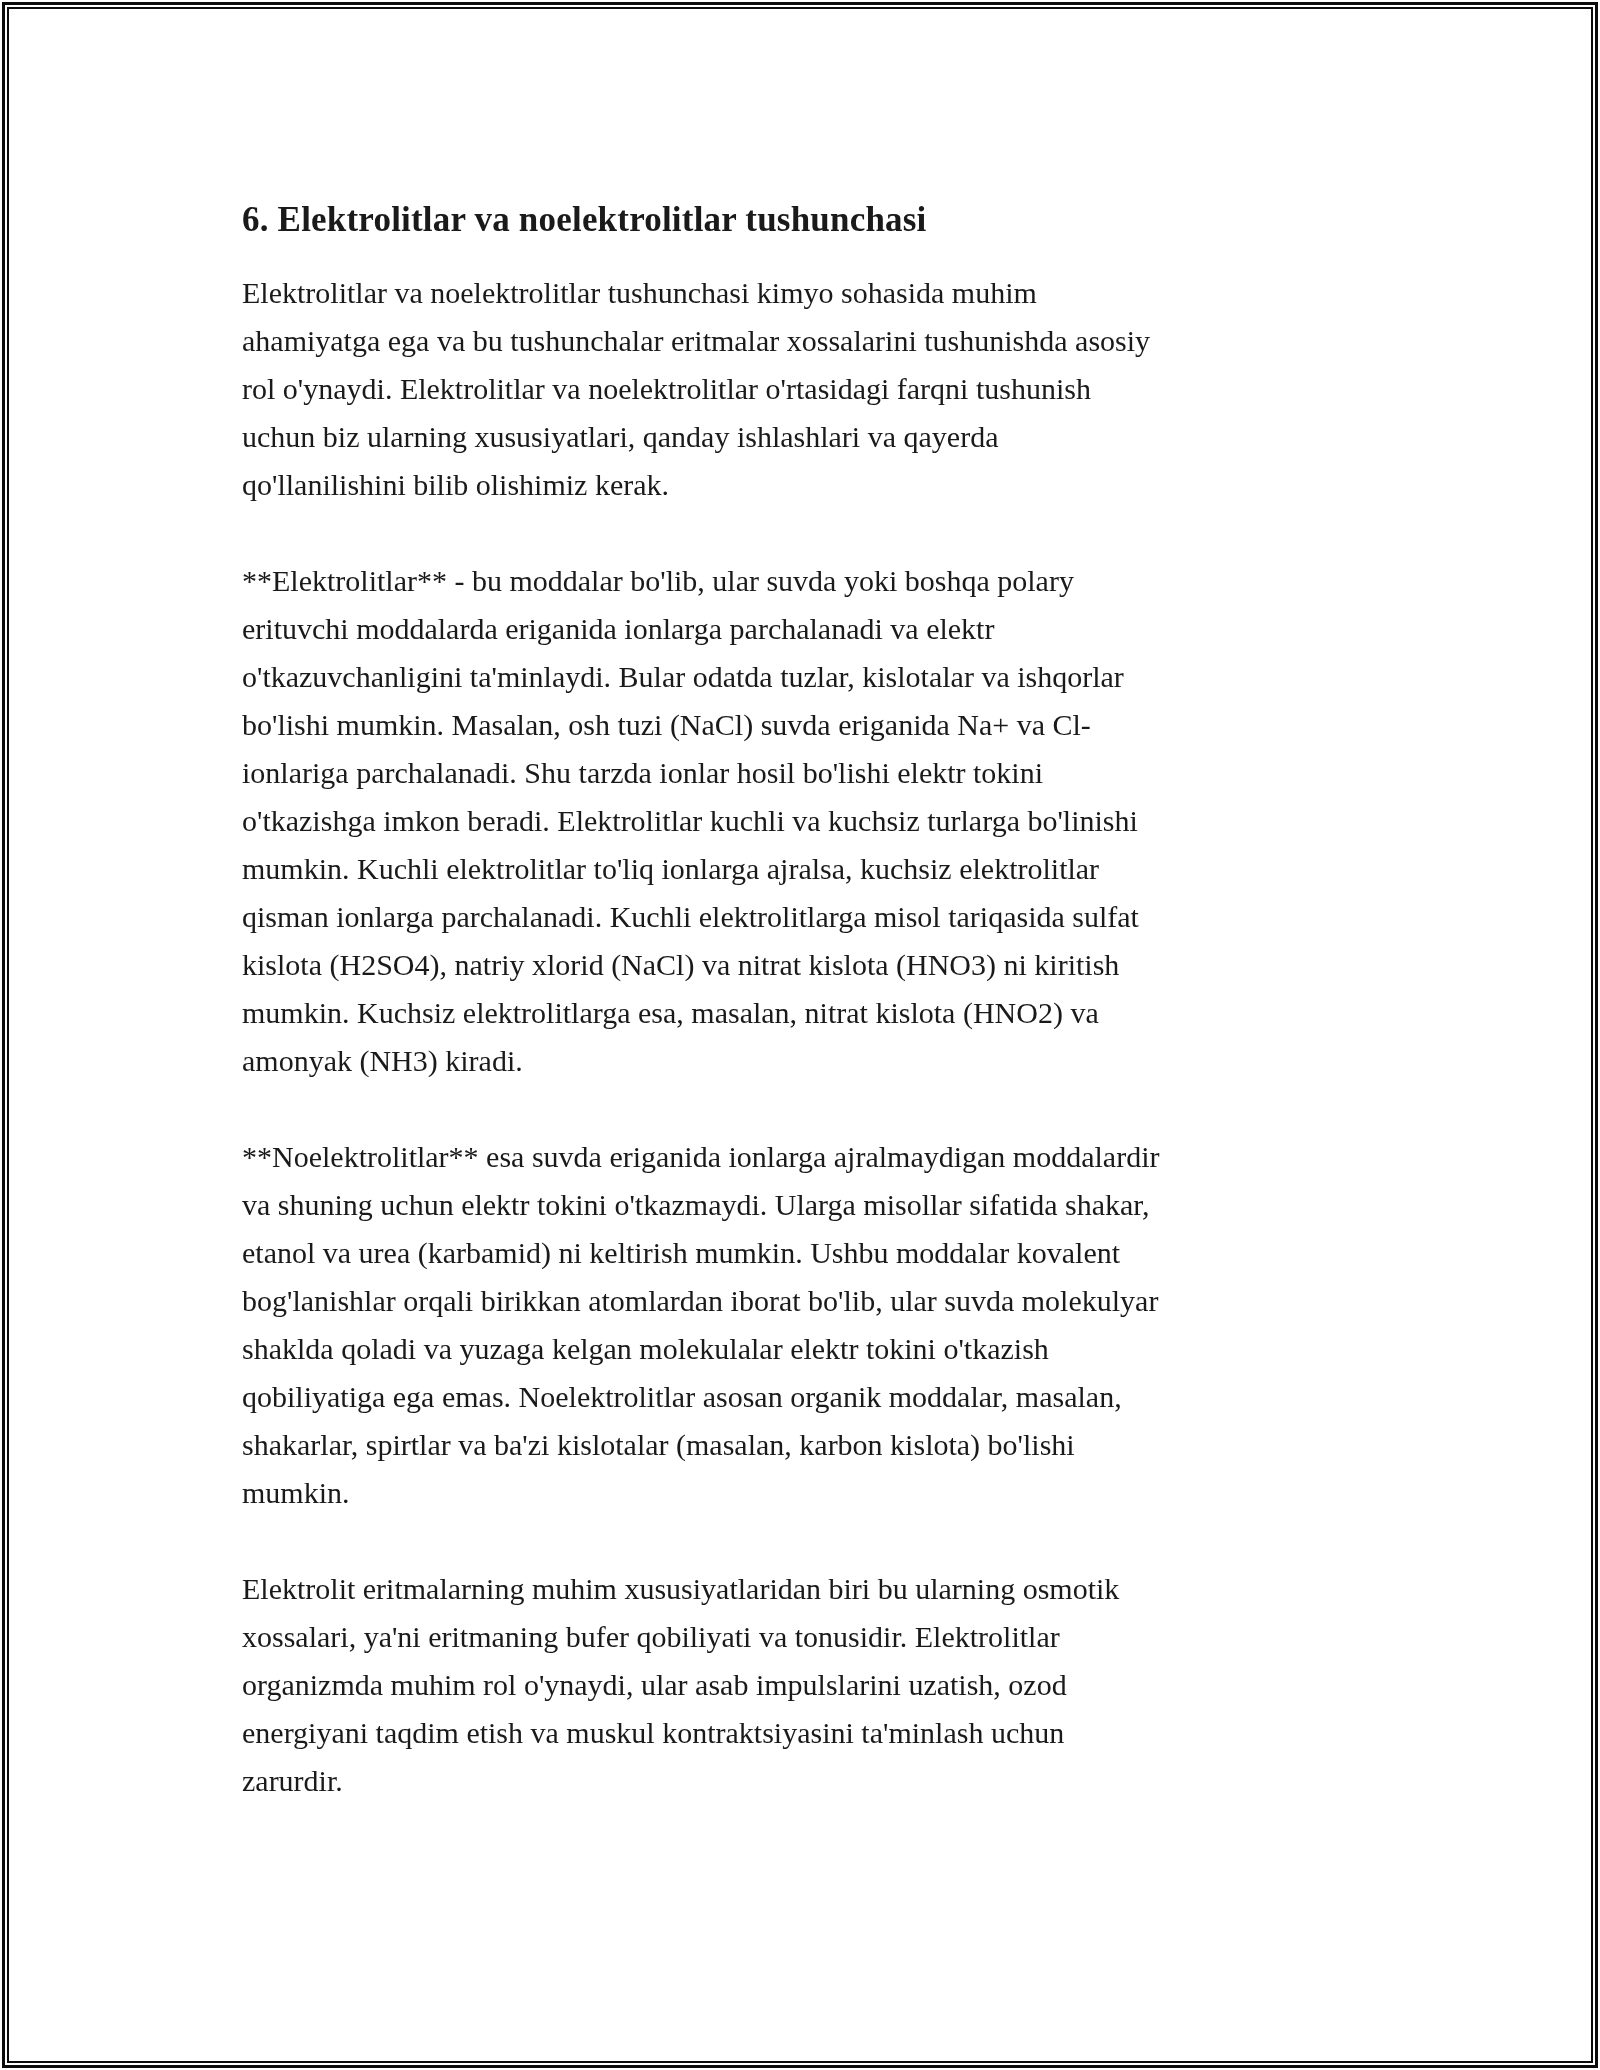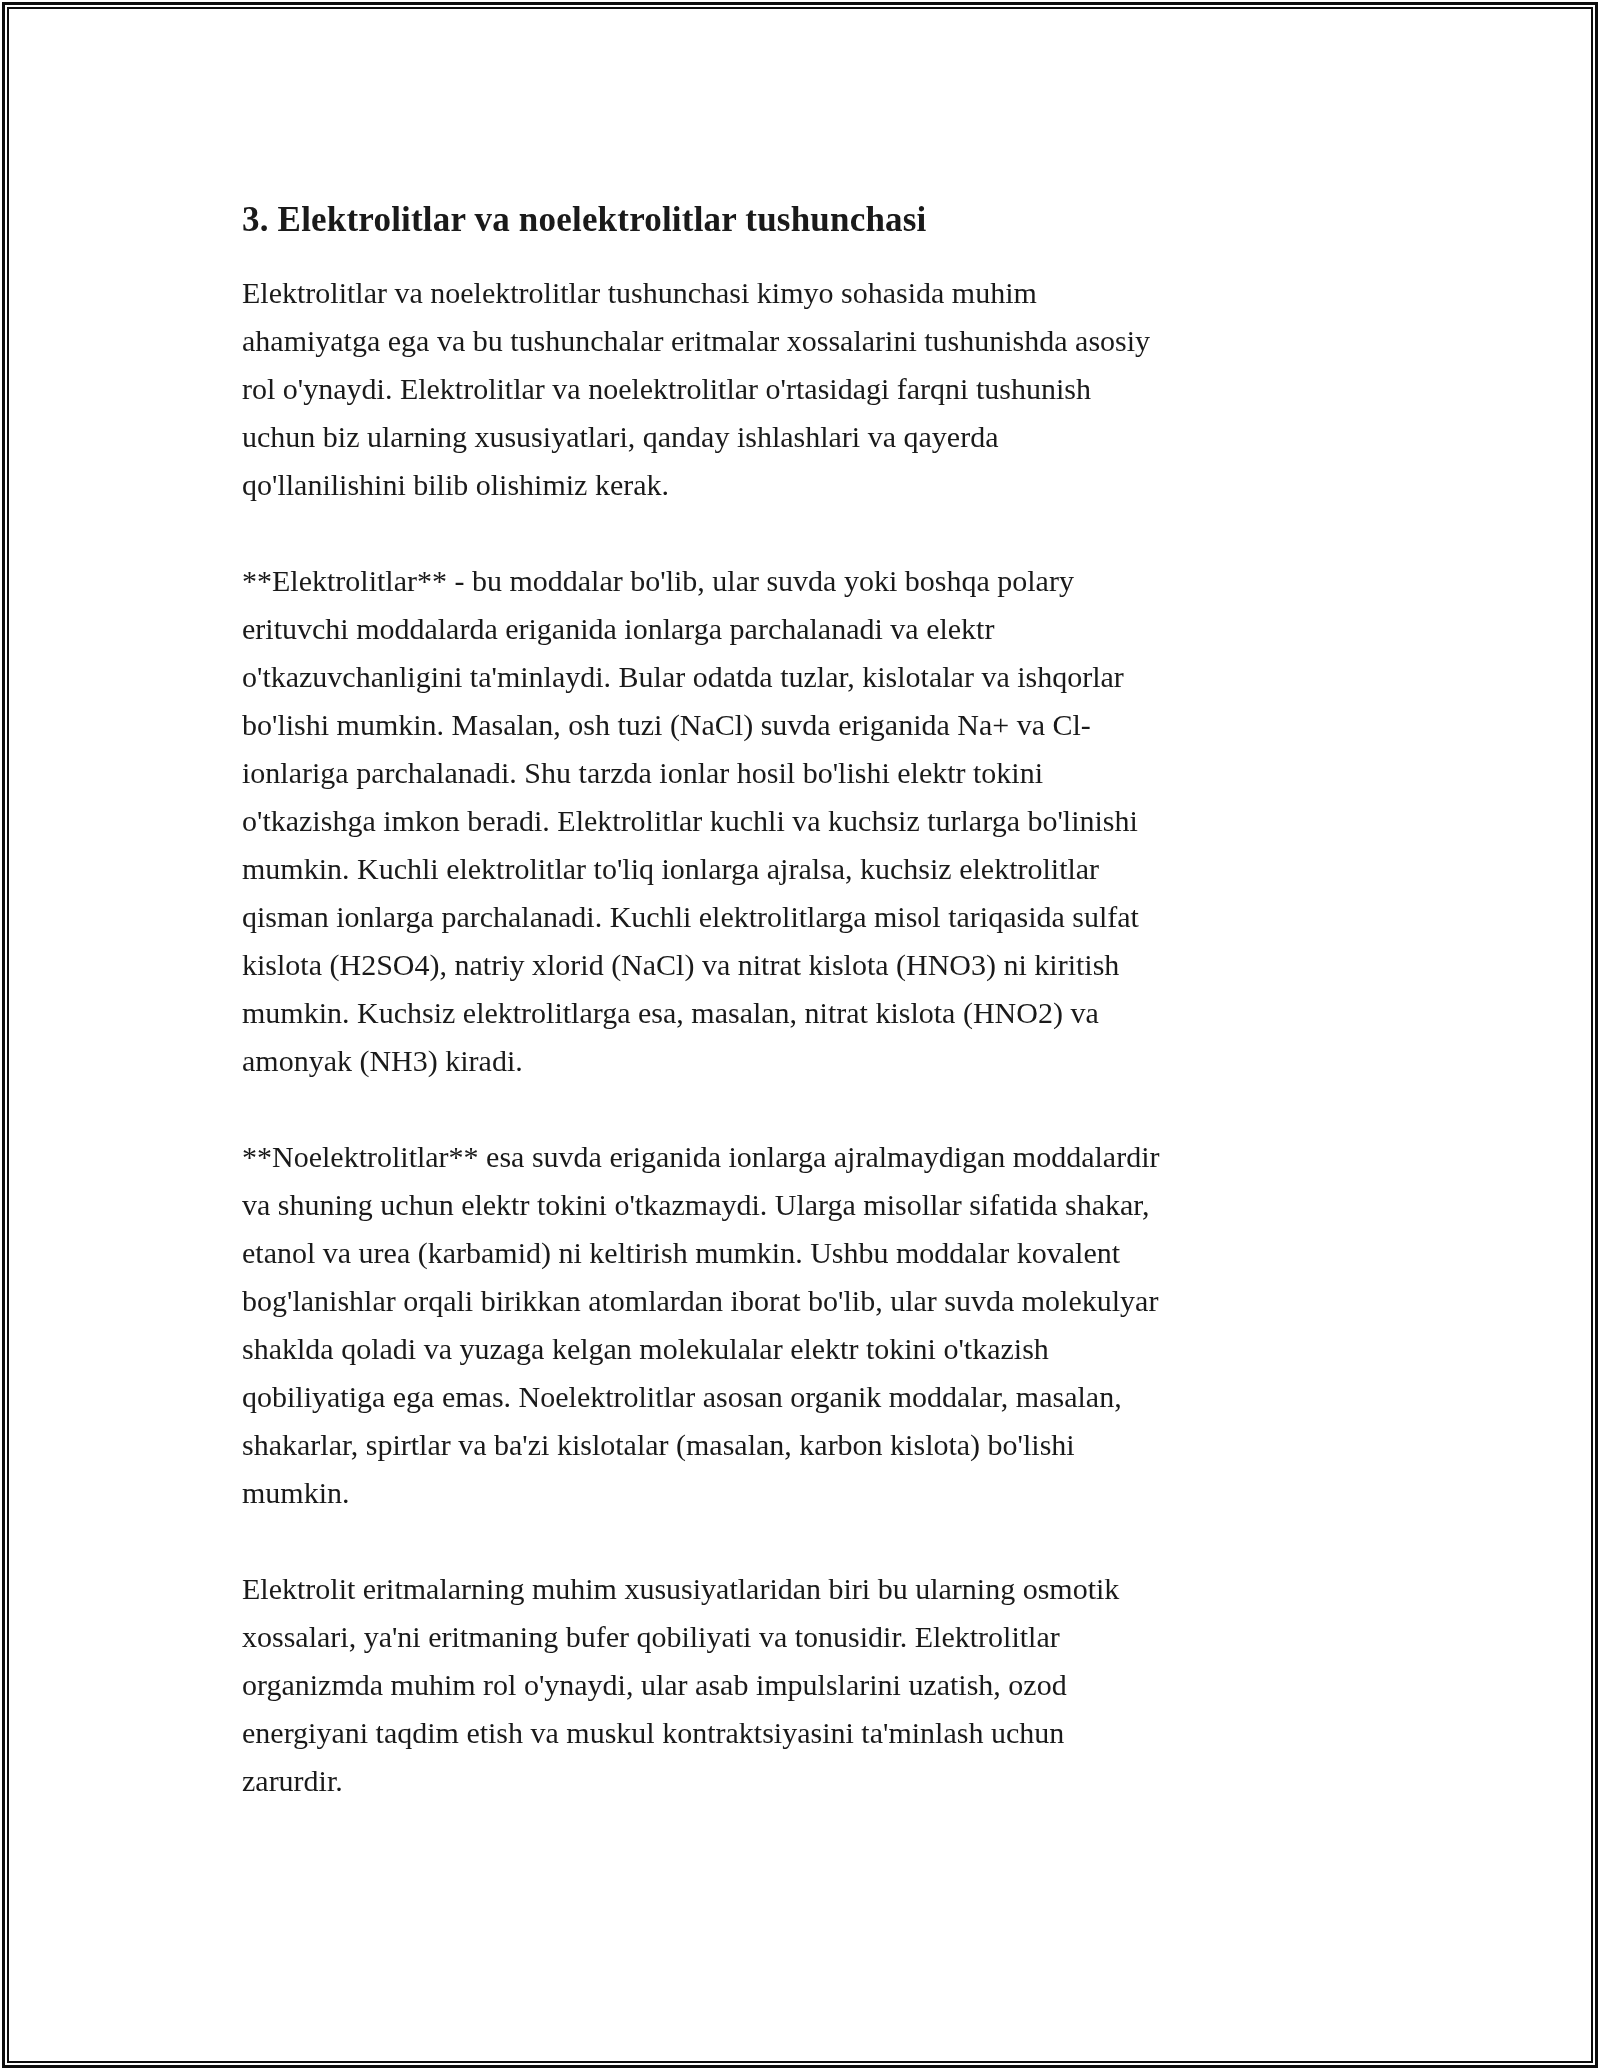--- a/index.html
+++ b/index.html
@@ -52,21 +52,21 @@
     white-space: pre-line;
   }
 </style>
 </head>
 <body>
 
 <div class="page">
   <div class="frame-outer">
     <div class="frame-inner">
       <div class="content">
-        <h1 class="doc-title">3. Elektrolitlar va noelektrolitlar tushunchasi</h1>
+        <h1 class="doc-title">6. Elektrolitlar va noelektrolitlar tushunchasi</h1>
         <p class="doc-paragraph">Elektrolitlar va noelektrolitlar tushunchasi kimyo sohasida muhim
 ahamiyatga ega va bu tushunchalar eritmalar xossalarini tushunishda asosiy
 rol o'ynaydi. Elektrolitlar va noelektrolitlar o'rtasidagi farqni tushunish
 uchun biz ularning xususiyatlari, qanday ishlashlari va qayerda
 qo'llanilishini bilib olishimiz kerak.</p>
         <p class="doc-paragraph">**Elektrolitlar** - bu moddalar bo'lib, ular suvda yoki boshqa polary
 erituvchi moddalarda eriganida ionlarga parchalanadi va elektr
 o'tkazuvchanligini ta'minlaydi. Bular odatda tuzlar, kislotalar va ishqorlar
 bo'lishi mumkin. Masalan, osh tuzi (NaCl) suvda eriganida Na+ va Cl-
 ionlariga parchalanadi. Shu tarzda ionlar hosil bo'lishi elektr tokini

